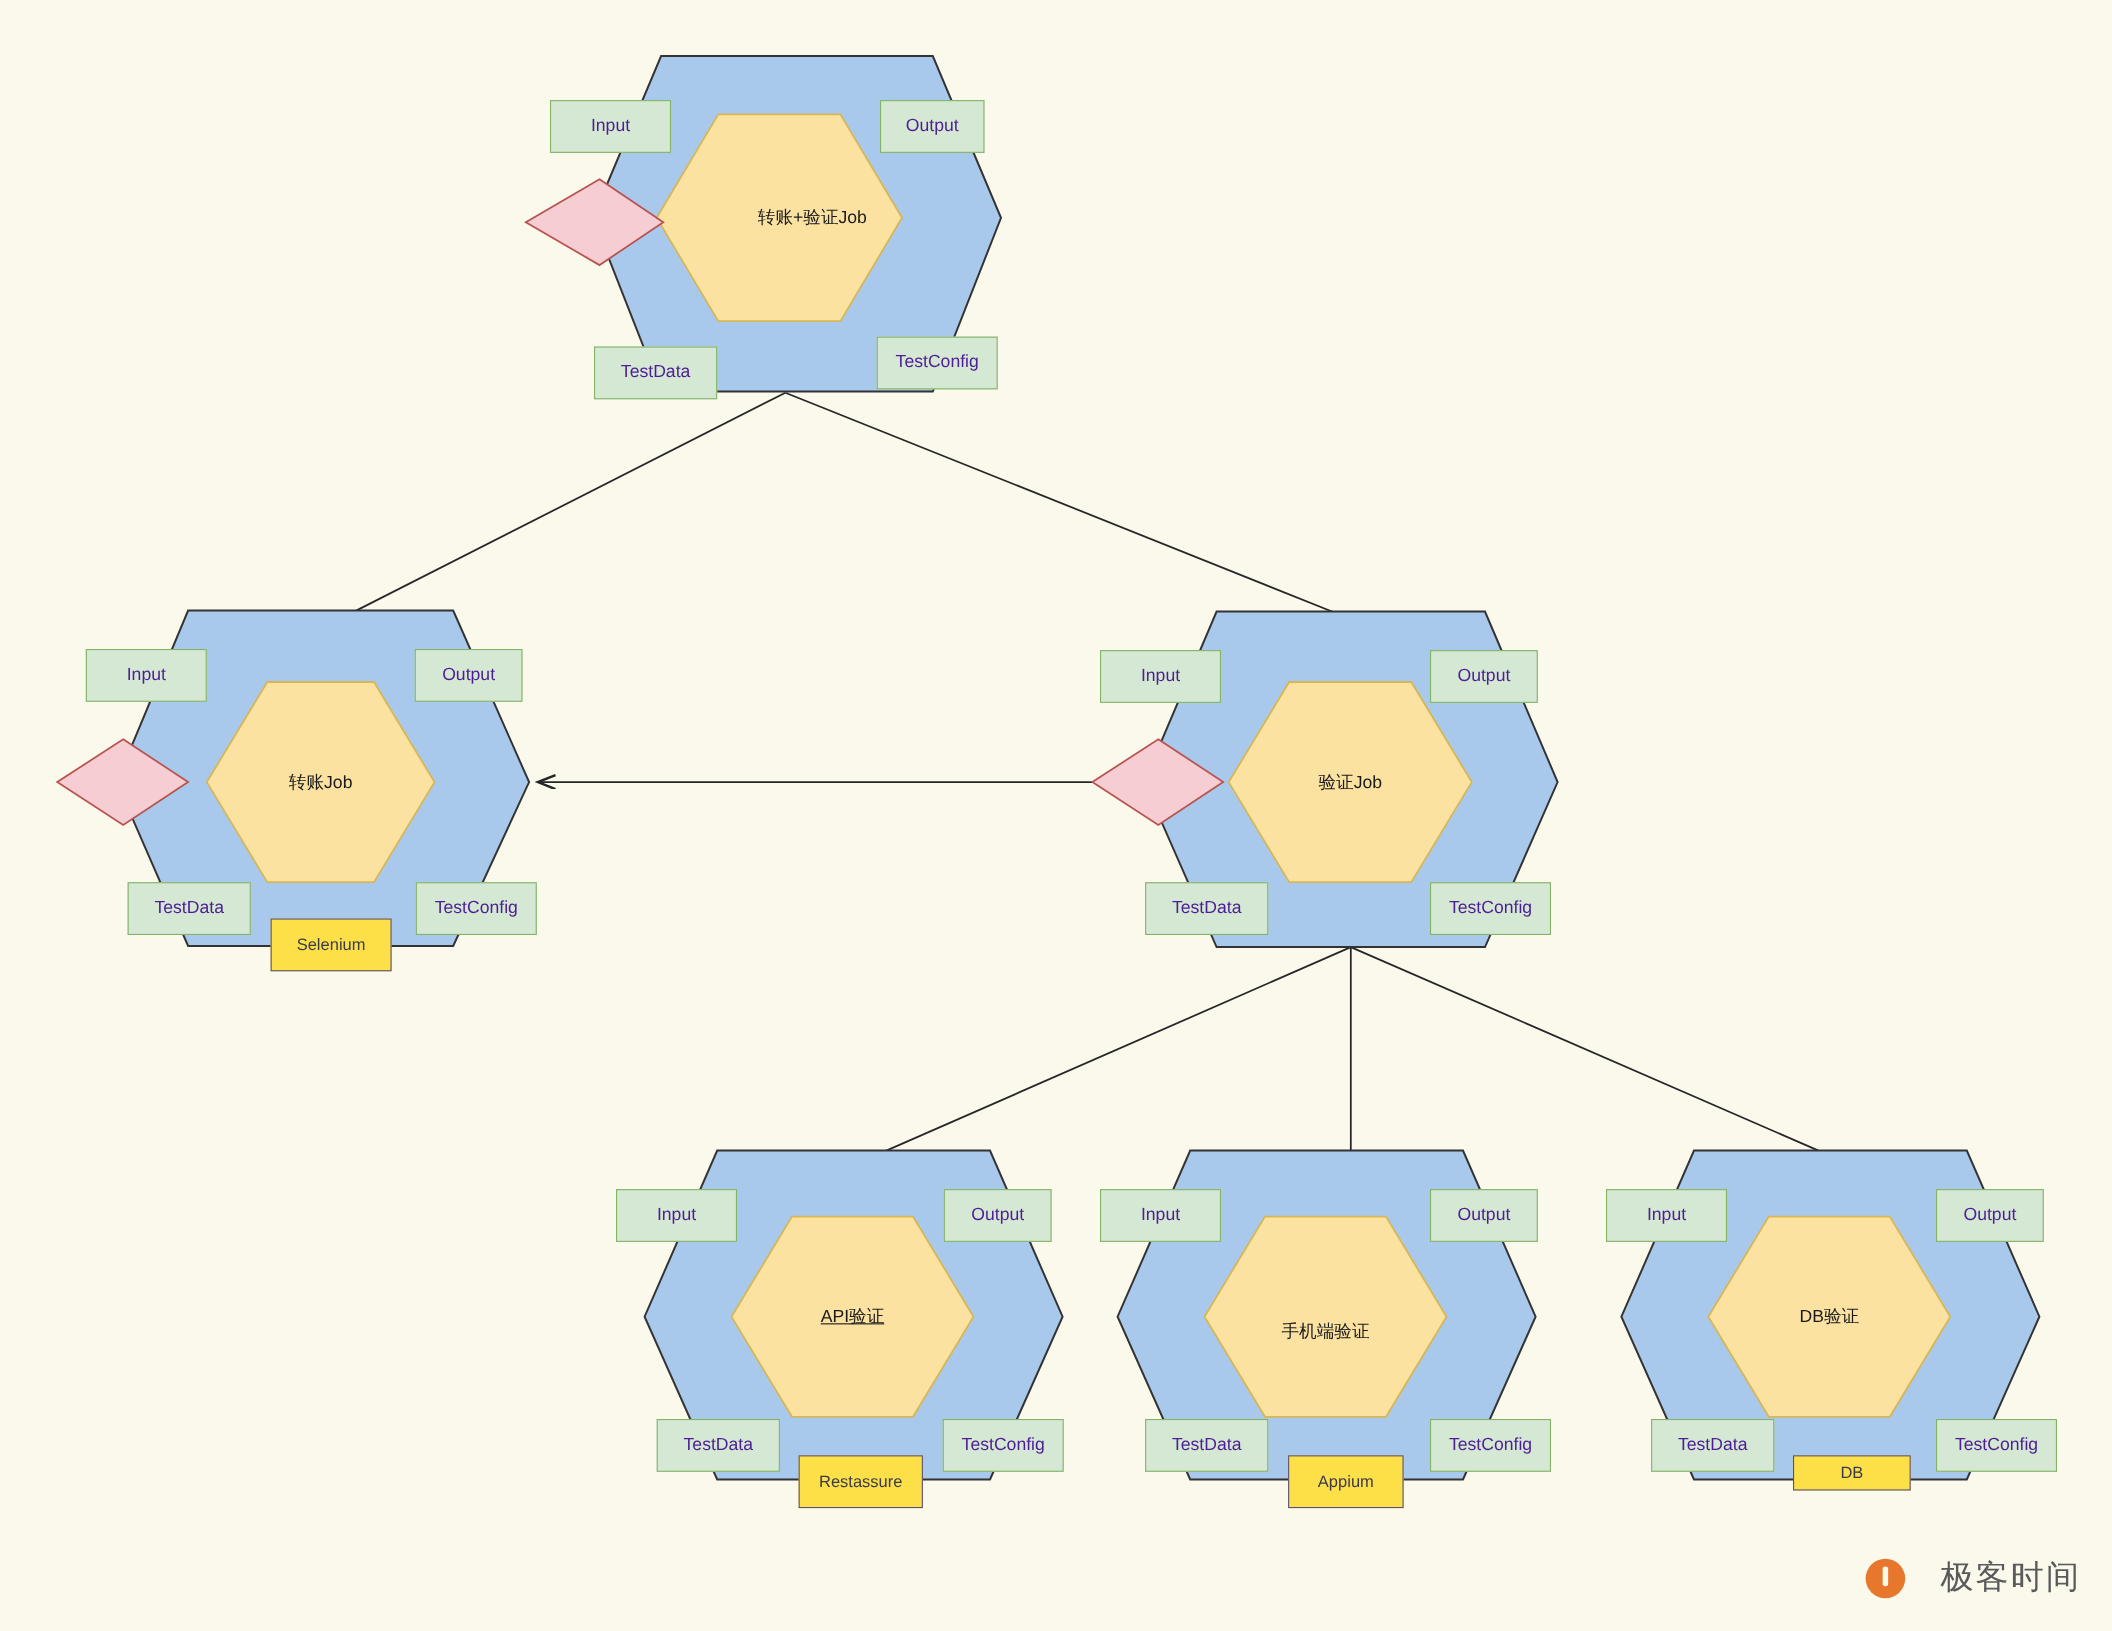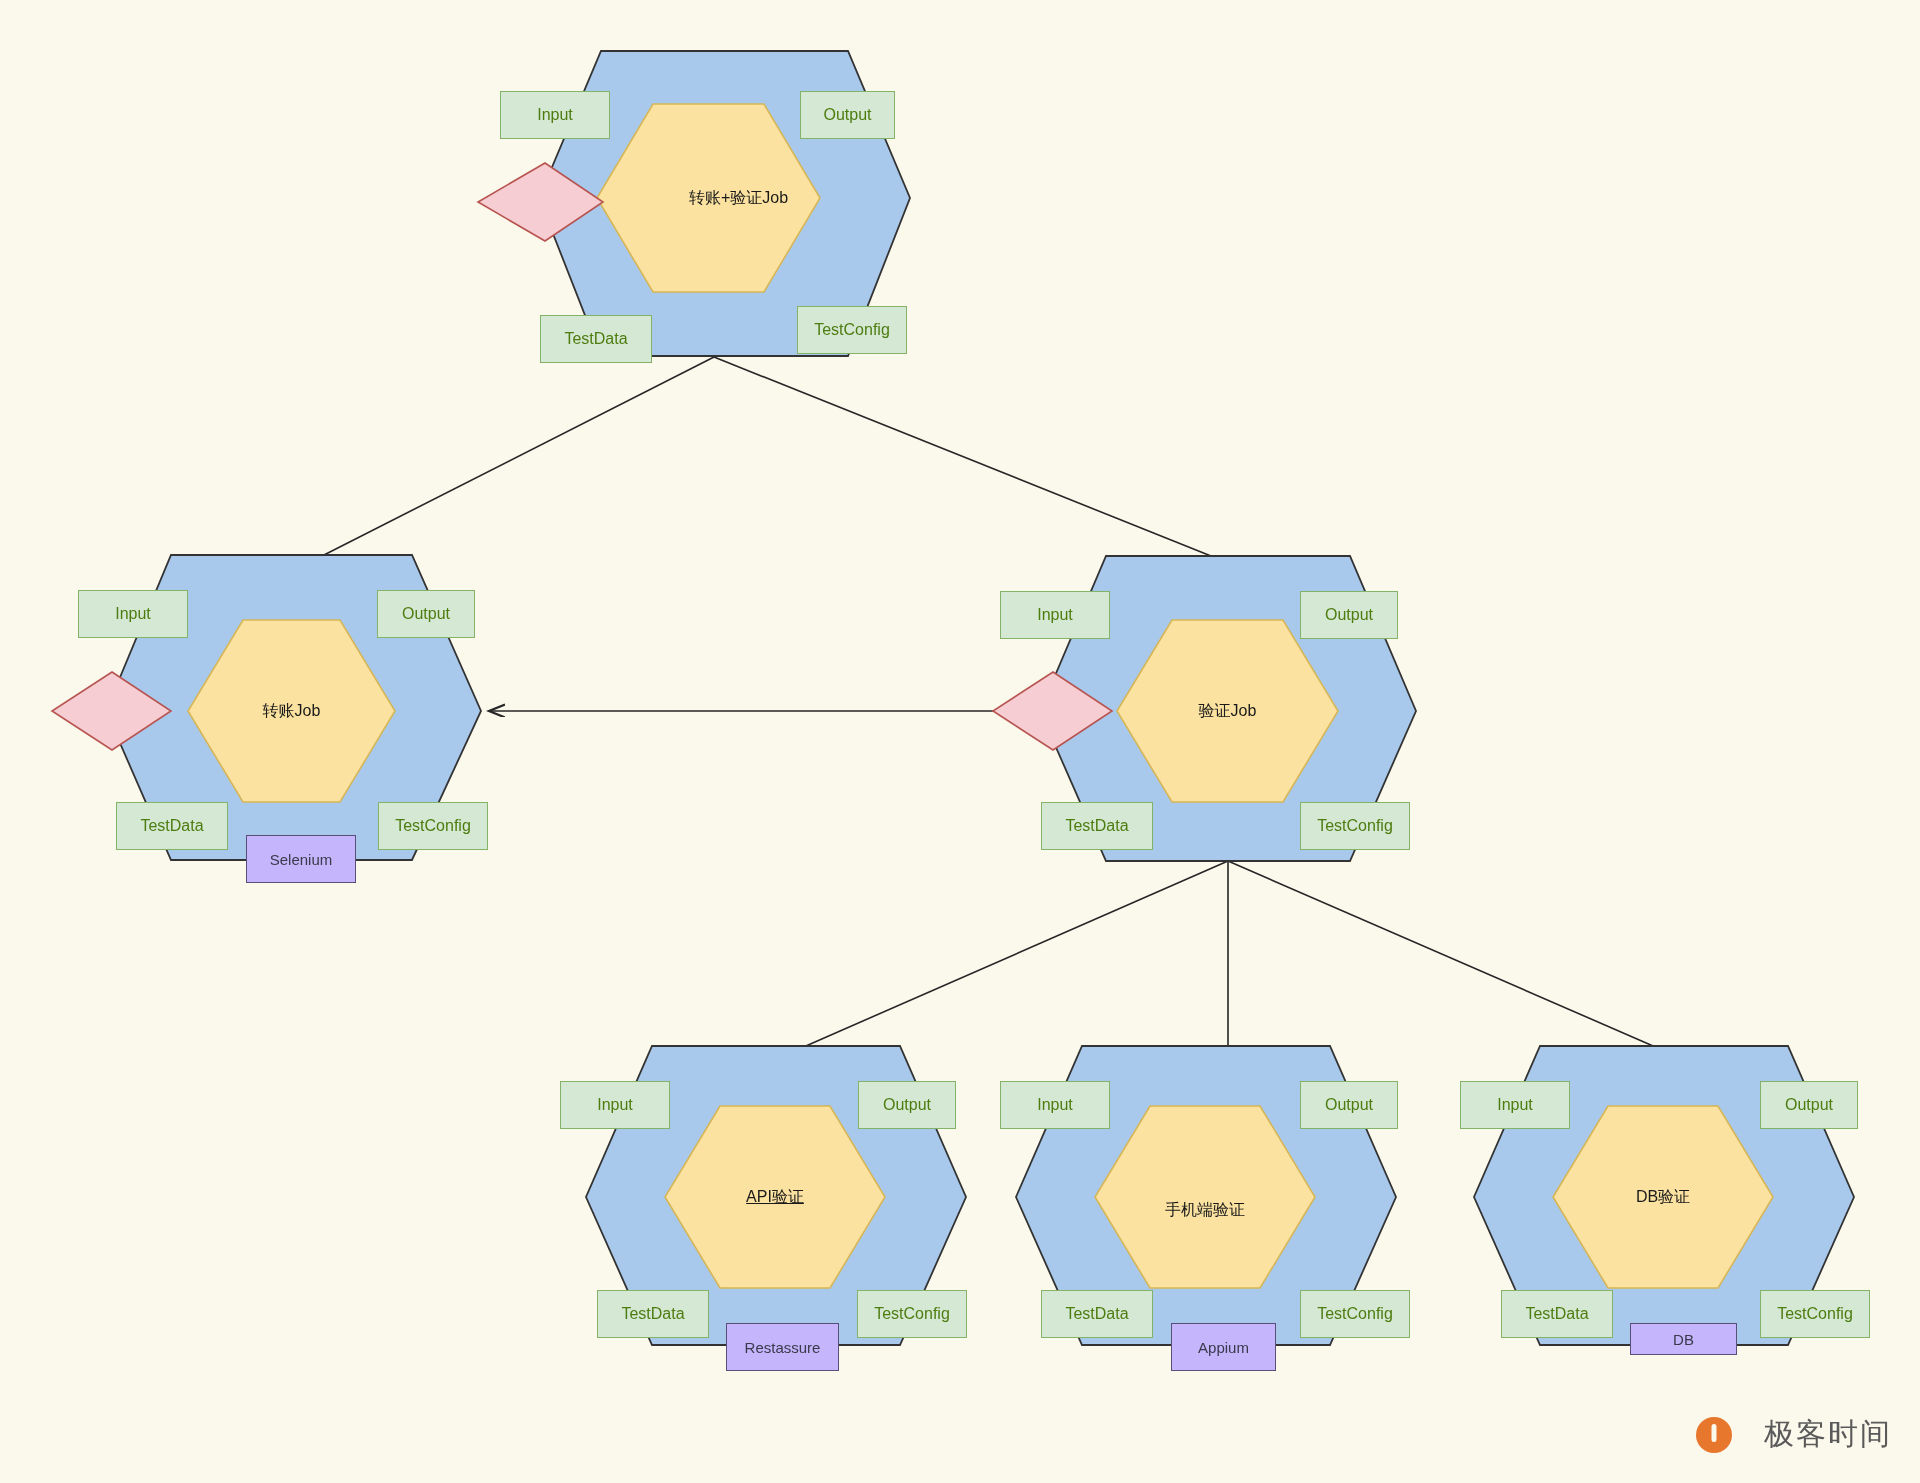--- a/index.html
+++ b/index.html
@@ -30,29 +30,29 @@
     pointer-events: none;
   }
   
   .chip {
     position: absolute;
     box-sizing: border-box;
     display: flex;
     align-items: center;
     justify-content: center;
     font-size: 16px;
-    color: #4d7c0f;
+    color: #4c1d95;
     white-space: nowrap;
   }
   .chip.green {
     background: #d5e8d4;
     border: 1px solid #82b366;
   }
   .chip.purple {
-    background: #c4b5fd;
+    background: #fde047;
     border: 1px solid #59507a;
     color: #3a3a4a;
     font-size: 15px;
   }
   .watermark {
     position: absolute;
     display: flex;
     align-items: center;
     gap: 10px;
   }

